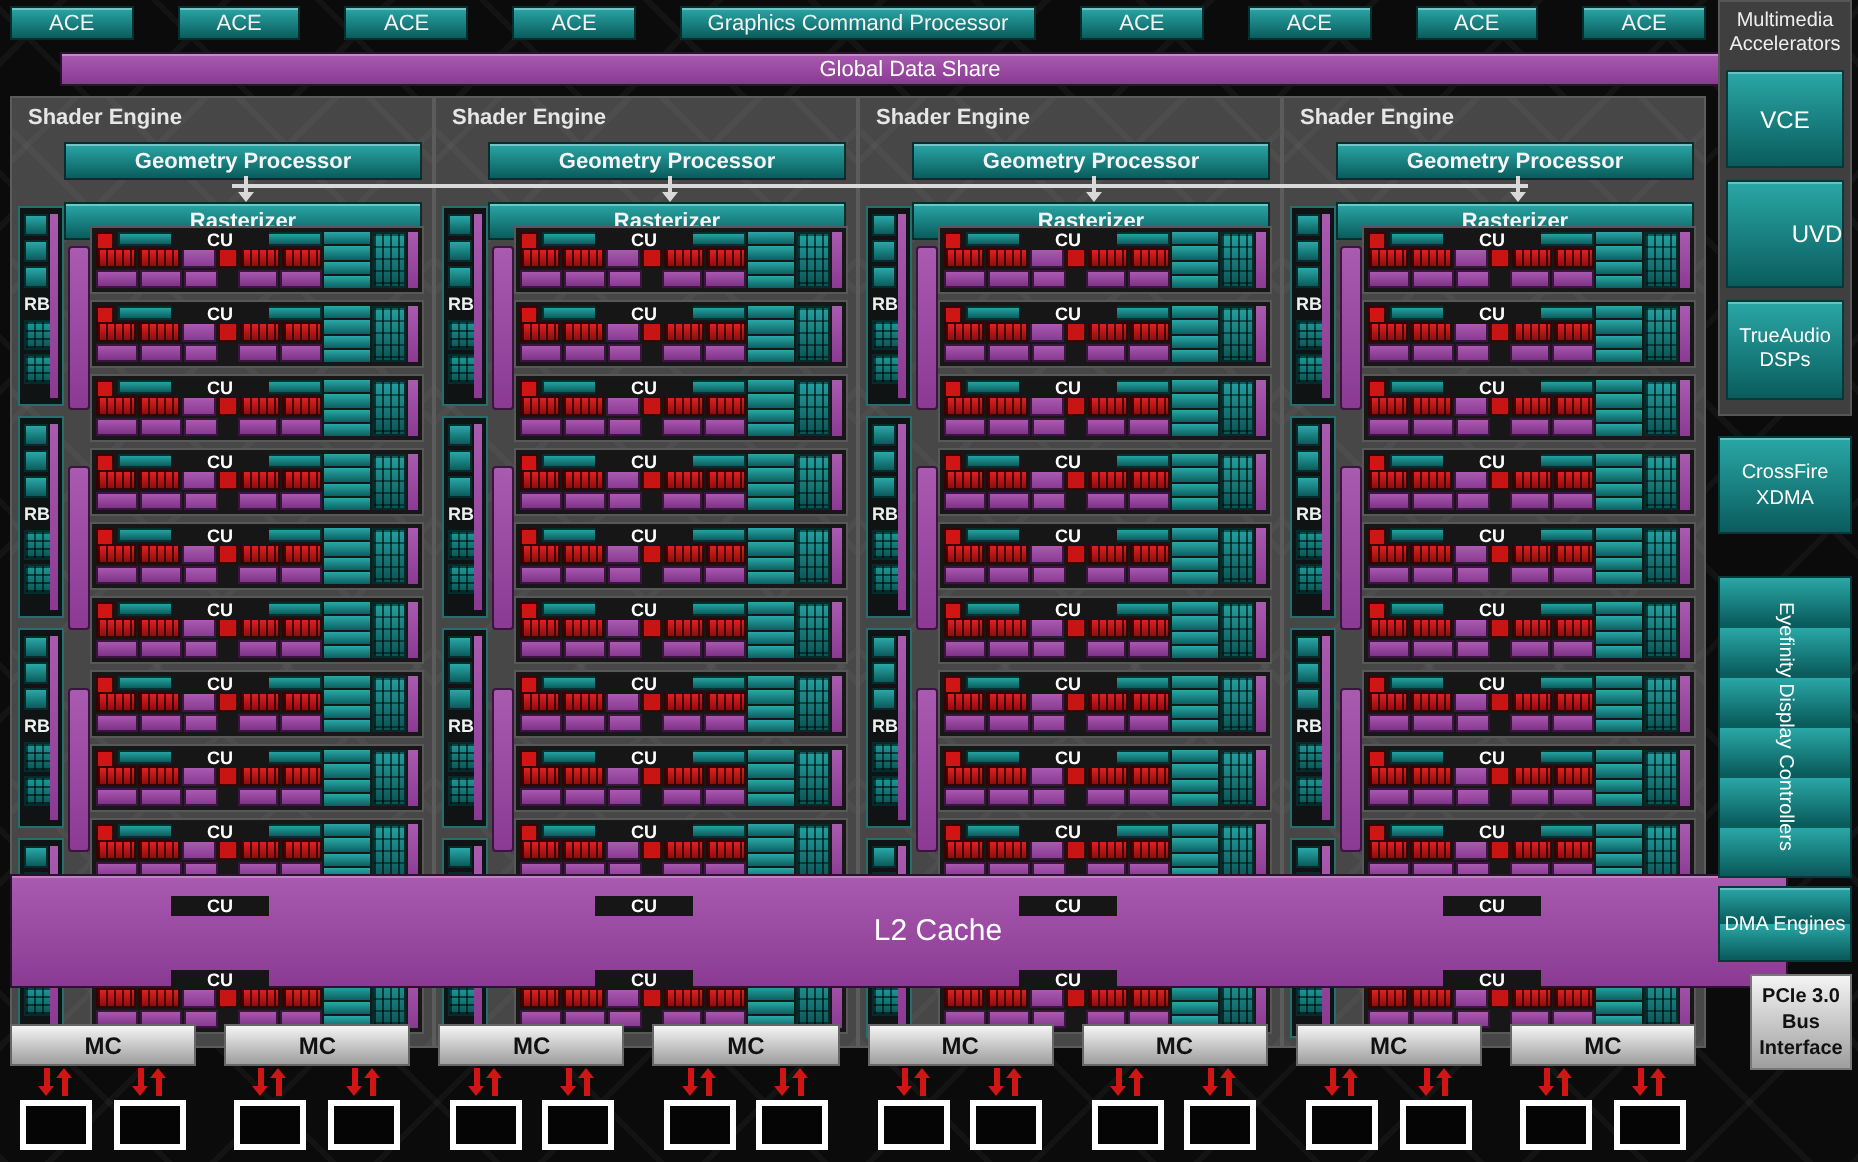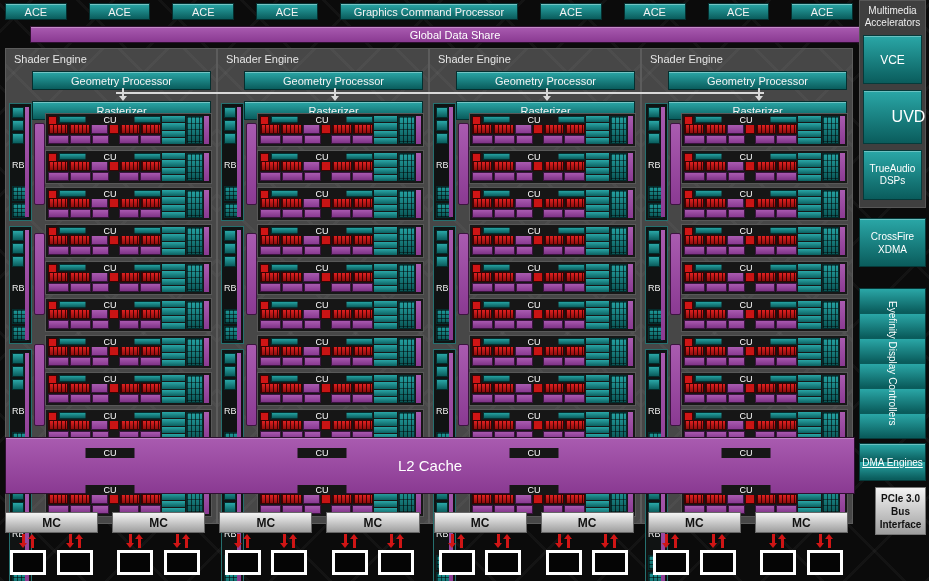--- a/index.html
+++ b/index.html
@@ -19,41 +19,41 @@
        background:linear-gradient(to bottom,var(--teal-l),var(--teal-d));
        border:1px solid #052f2f;box-shadow:inset 0 1px 0 rgba(255,255,255,.35);}
   .gcp{flex:2.95;text-align:center;}
 
   #gds-bar{position:absolute;left:5px;top:26px;width:848px;height:15px;
        display:flex;align-items:center;justify-content:center;font-size:11px;color:#fff;
        background:linear-gradient(to bottom,var(--pur-l),var(--pur-d));
        border:1px solid #2e1030;box-shadow:inset 0 1px 0 rgba(255,255,255,.3);margin-left:25px;}
 
   
-  #engines{position:absolute;left:5px;top:48px;width:848px;height:476px;display:flex;}
+  #engines{position:absolute;left:5px;top:48px;width:848px;height:476px;display:flex;font-weight:bold;}
   .engine{flex:1;position:relative;background:#474747;border:1px solid #5c5c5c;
       background-image:repeating-linear-gradient(45deg, rgba(255,255,255,0.03) 0 3px, transparent 3px 46px),
                        repeating-linear-gradient(-45deg, rgba(255,255,255,0.03) 0 3px, transparent 3px 46px);}
   .se-title{position:absolute;top:4px;left:8px;font-size:11px;color:#e6e6e6;}
   .bar{position:absolute;left:26px;right:5px;height:17px;display:flex;align-items:center;justify-content:center;
       font-size:11px;color:#f5f5f5;background:linear-gradient(to bottom,var(--teal-l),var(--teal-d));
       border:1px solid #052f2f;box-shadow:inset 0 1px 0 rgba(255,255,255,.35);}
   .gp{top:22px;}
   .rast{top:52px;}
   .vline{position:absolute;top:39px;left:calc(26px + (100% - 31px)/2);width:2px;height:10px;background:#d9d9d9;}
   .varrow{position:absolute;top:47px;left:calc(26px + (100% - 31px)/2 - 3px);width:0;height:0;
       border-left:4px solid transparent;border-right:4px solid transparent;border-top:5px solid #d9d9d9;}
   #crossbar{position:absolute;top:92px;left:116px;width:648px;height:2px;background:#d9d9d9;}
 
   
   .rb-col{position:absolute;left:3px;top:54px;bottom:4px;width:23px;display:flex;flex-direction:column;gap:5px;}
   .rb{flex:1;position:relative;background:#101313;border:1px solid #25706f;padding:3px 2px 2px 2px;
       display:flex;flex-direction:column;align-items:flex-start;gap:2px;}
   .rb-sq{width:10px;height:9px;background:linear-gradient(to bottom,var(--teal-l),var(--teal-d));border:1px solid #042c2c;}
-  .rb-lbl{font-size:9px;line-height:10px;color:#efefef;margin:14px 0;}
+  .rb-lbl{font-size:9px;line-height:10px;color:#efefef;margin:1px 0;}
   .rb-grid{width:13px;height:13px;
       background-image:
         repeating-linear-gradient(to right, rgba(0,0,0,.55) 0 1px, transparent 1px 4px),
         repeating-linear-gradient(to bottom, rgba(0,0,0,.55) 0 1px, transparent 1px 4px),
         linear-gradient(to bottom,#1d9a9a,#0a5555);
       border:1px solid #042c2c;}
   .rb-pbar{position:absolute;right:2px;top:3px;bottom:3px;width:4px;
       background:linear-gradient(to bottom,var(--pur-l),var(--pur-d));}
 
   
@@ -85,21 +85,21 @@
       background-image:
         repeating-linear-gradient(to right, rgba(0,0,0,.6) 0 1px, transparent 1px 4px),
         repeating-linear-gradient(to bottom, rgba(0,0,0,.45) 0 1px, transparent 1px 6px),
         linear-gradient(to bottom,#23a0a0,#0a5555);}
   .cu-end{width:5px;background:linear-gradient(to bottom,var(--pur-l),var(--pur-d));}
 
   
   #l2{position:absolute;left:5px;top:437px;width:848px;height:55px;
       display:flex;align-items:center;justify-content:center;font-size:15px;color:#fff;
       background:linear-gradient(to bottom,var(--pur-l) 0%,var(--pur-d) 100%);
-      border:1px solid #2e1030;box-shadow:inset 0 1px 0 rgba(255,255,255,.25);}
+      border:1px solid #2e1030;box-shadow:inset 0 1px 0 rgba(255,255,255,.25);padding-left:39px;}
   #mc-row{position:absolute;left:5px;top:512px;width:843px;height:21px;display:flex;gap:14px;}
   .mc{flex:1;display:flex;align-items:center;justify-content:center;
       font-size:12px;font-weight:bold;color:#111;
       background:linear-gradient(to bottom,var(--mc-l),var(--mc-d));border:1px solid #666;}
   #chip-row{position:absolute;left:5px;top:550px;width:843px;height:25px;display:flex;gap:14px;}
   .chip-group{flex:1;display:flex;justify-content:space-around;}
   .chip-unit{position:relative;width:36px;}
   .chip{position:absolute;left:0;top:0;width:30px;height:19px;background:#050505;border:3px solid #fff;}
   .arrow-pair{position:absolute;top:-16px;left:50%;transform:translateX(-50%);display:flex;gap:6px;height:15px;}
   .arrow{position:relative;width:3px;height:9px;background:var(--red);}
@@ -112,31 +112,31 @@
 
   
   #sidebar{position:absolute;left:859px;top:0;width:67px;height:581px;}
   #mm-panel{position:absolute;top:0;left:0;right:0;height:208px;background:#3f3f3f;border:1px solid #575757;
       box-sizing:border-box;padding:4px 3px;display:flex;flex-direction:column;gap:6px;}
   #mm-title{font-size:10px;line-height:1.2;color:#eee;text-align:center;}
   .side-box{display:flex;align-items:center;justify-content:center;text-align:center;
       color:#fff;background:linear-gradient(to bottom,var(--teal-l),var(--teal-d));
       border:1px solid #063a3a;box-shadow:inset 0 1px 0 rgba(255,255,255,.3);}
   #vce{height:47px;font-size:12px;}
-  #uvd{height:52px;font-size:16px;padding-left:32px;}
+  #uvd{height:52px;font-size:12px;padding-left:32px;}
   #trueaudio{height:48px;font-size:10px;line-height:1.25;}
   #crossfire{position:absolute;top:218px;left:0;right:0;height:47px;font-size:10px;line-height:1.3;}
   #eyefinity{position:absolute;top:288px;left:0;right:0;height:149px;
       display:flex;align-items:center;justify-content:center;
       border:1px solid #063a3a;
       background:repeating-linear-gradient(to bottom,#2aa7a7 0px,#0a5c5c 23px,#0a5c5c 25px);}
   #eyefinity-text{writing-mode:vertical-rl;font-size:10px;line-height:1.3;color:#fff;
       height:140px;text-align:center;}
   #dma{position:absolute;top:443px;left:0;right:0;height:36px;font-size:10px;line-height:1.7;
-      background:repeating-linear-gradient(to bottom,#2aa7a7 0px,#0a5c5c 17px,#0a5c5c 18px);text-decoration:underline;}
+      background:repeating-linear-gradient(to bottom,#2aa7a7 0px,#0a5c5c 17px,#0a5c5c 18px);}
   #pcie{position:absolute;top:487px;left:16px;right:0;height:46px;
       display:flex;align-items:center;justify-content:center;text-align:center;
       font-size:10px;font-weight:bold;line-height:1.3;color:#111;
       background:linear-gradient(to bottom,var(--mc-l),var(--mc-d));border:1px solid #777;}
 </style>
 </head>
 <body>
 
 <div id="stage">
   <div id="cmd-row">

